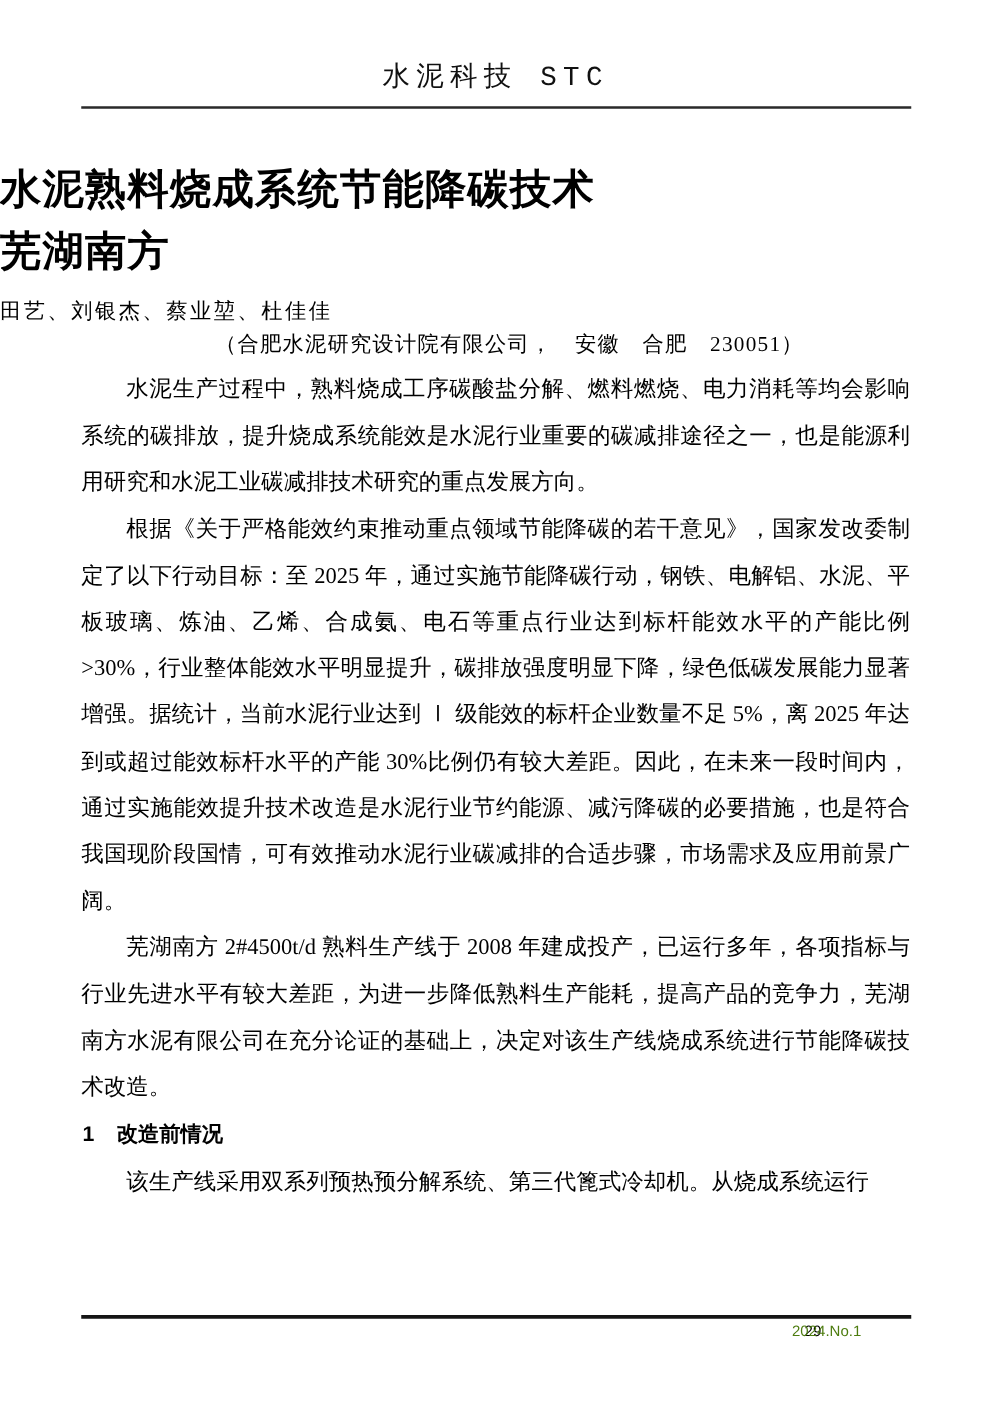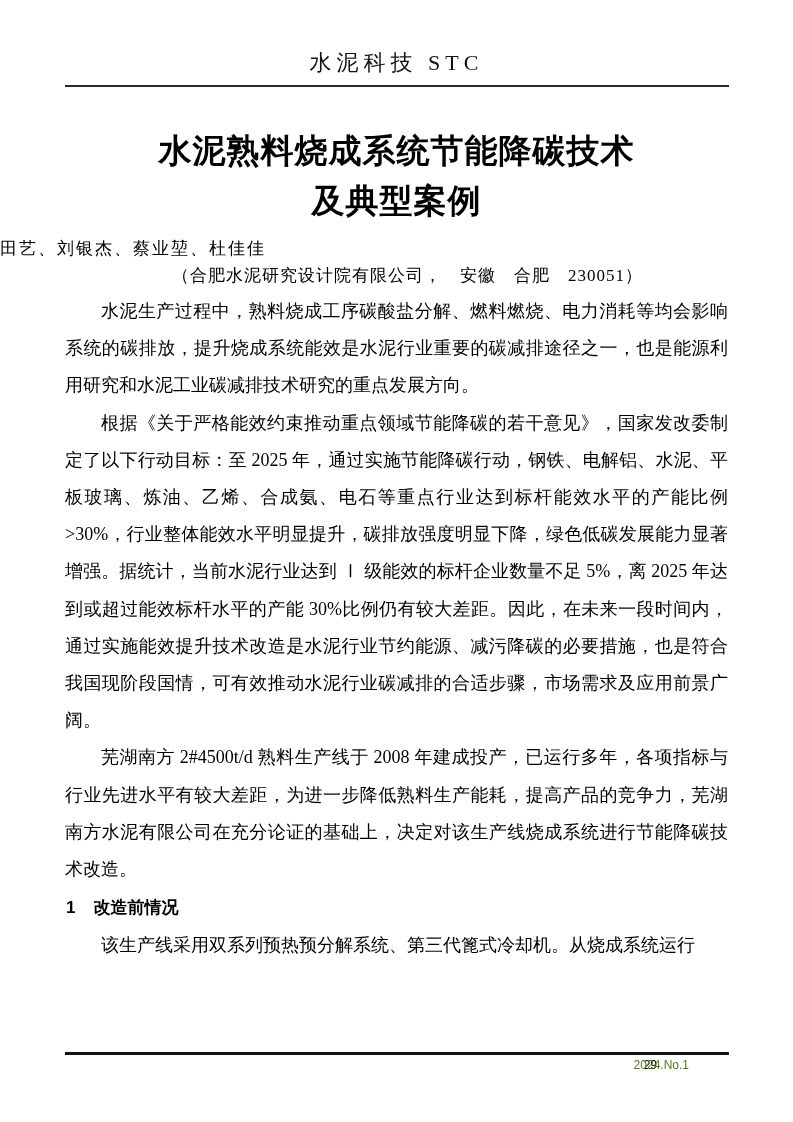--- a/index.html
+++ b/index.html
@@ -17,41 +17,41 @@
     font-family: "Liberation Serif", "DejaVu Serif", serif;
     overflow: hidden;
   }
   
   .journal-header {
     position: absolute;
     top: 50px;
     left: 65px;
     width: 663px;
     text-align: center;
-    font-family: Liberation Serif, serif;
+    font-family: Liberation Mono, monospace;
     font-size: 22px;
     letter-spacing: 5px;
     line-height: 26px;
     color: #111;
   }
   .header-rule {
     position: absolute;
     top: 85px;
     left: 65px;
     width: 664px;
     height: 0;
     border-top: 2px solid #2a2a2a;
   }
   
   .article-title {
     position: absolute;
     top: 126px;
     left: 0;
     width: 793px;
-    text-align: center;
+    text-align: left;
     font-family: "Liberation Sans", "DejaVu Sans", sans-serif;
     font-weight: 700;
     font-size: 33px;
     line-height: 50px;
     letter-spacing: 1px;
     color: #000;
   }
   .authors-line {
     position: absolute;
     top: 236px;
@@ -137,21 +137,21 @@
 </head>
 <body>
 
 <div class="page">
 
   <div class="journal-header">水泥科技 STC</div>
   <div class="header-rule"></div>
 
   <div class="article-title">
     <div>水泥熟料烧成系统节能降碳技术</div>
-    <div>及典型案例</div>
+    <div>芜湖南方</div>
   </div>
 
   <div class="authors-line">田艺、刘银杰、蔡业堃、杜佳佳</div>
 
   <div class="affiliation-line">（合肥水泥研究设计院有限公司，　安徽　合肥　230051）</div>
 
   <div class="content">
     <p>水泥生产过程中，熟料烧成工序碳酸盐分解、燃料燃烧、电力消耗等均会影响系统的碳排放，提升烧成系统能效是水泥行业重要的碳减排途径之一，也是能源利用研究和水泥工业碳减排技术研究的重点发展方向。</p>
     <p>根据《关于严格能效约束推动重点领域节能降碳的若干意见》，国家发改委制定了以下行动目标：至 2025 年，通过实施节能降碳行动，钢铁、电解铝、水泥、平板玻璃、炼油、乙烯、合成氨、电石等重点行业达到标杆能效水平的产能比例&gt;30%，行业整体能效水平明显提升，碳排放强度明显下降，绿色低碳发展能力显著增强。据统计，当前水泥行业达到 Ⅰ 级能效的标杆企业数量不足 5%，离 2025 年达到或超过能效标杆水平的产能 30%比例仍有较大差距。因此，在未来一段时间内，通过实施能效提升技术改造是水泥行业节约能源、减污降碳的必要措施，也是符合我国现阶段国情，可有效推动水泥行业碳减排的合适步骤，市场需求及应用前景广阔。</p>
     <p>芜湖南方 2#4500t/d 熟料生产线于 2008 年建成投产，已运行多年，各项指标与行业先进水平有较大差距，为进一步降低熟料生产能耗，提高产品的竞争力，芜湖南方水泥有限公司在充分论证的基础上，决定对该生产线烧成系统进行节能降碳技术改造。</p>

